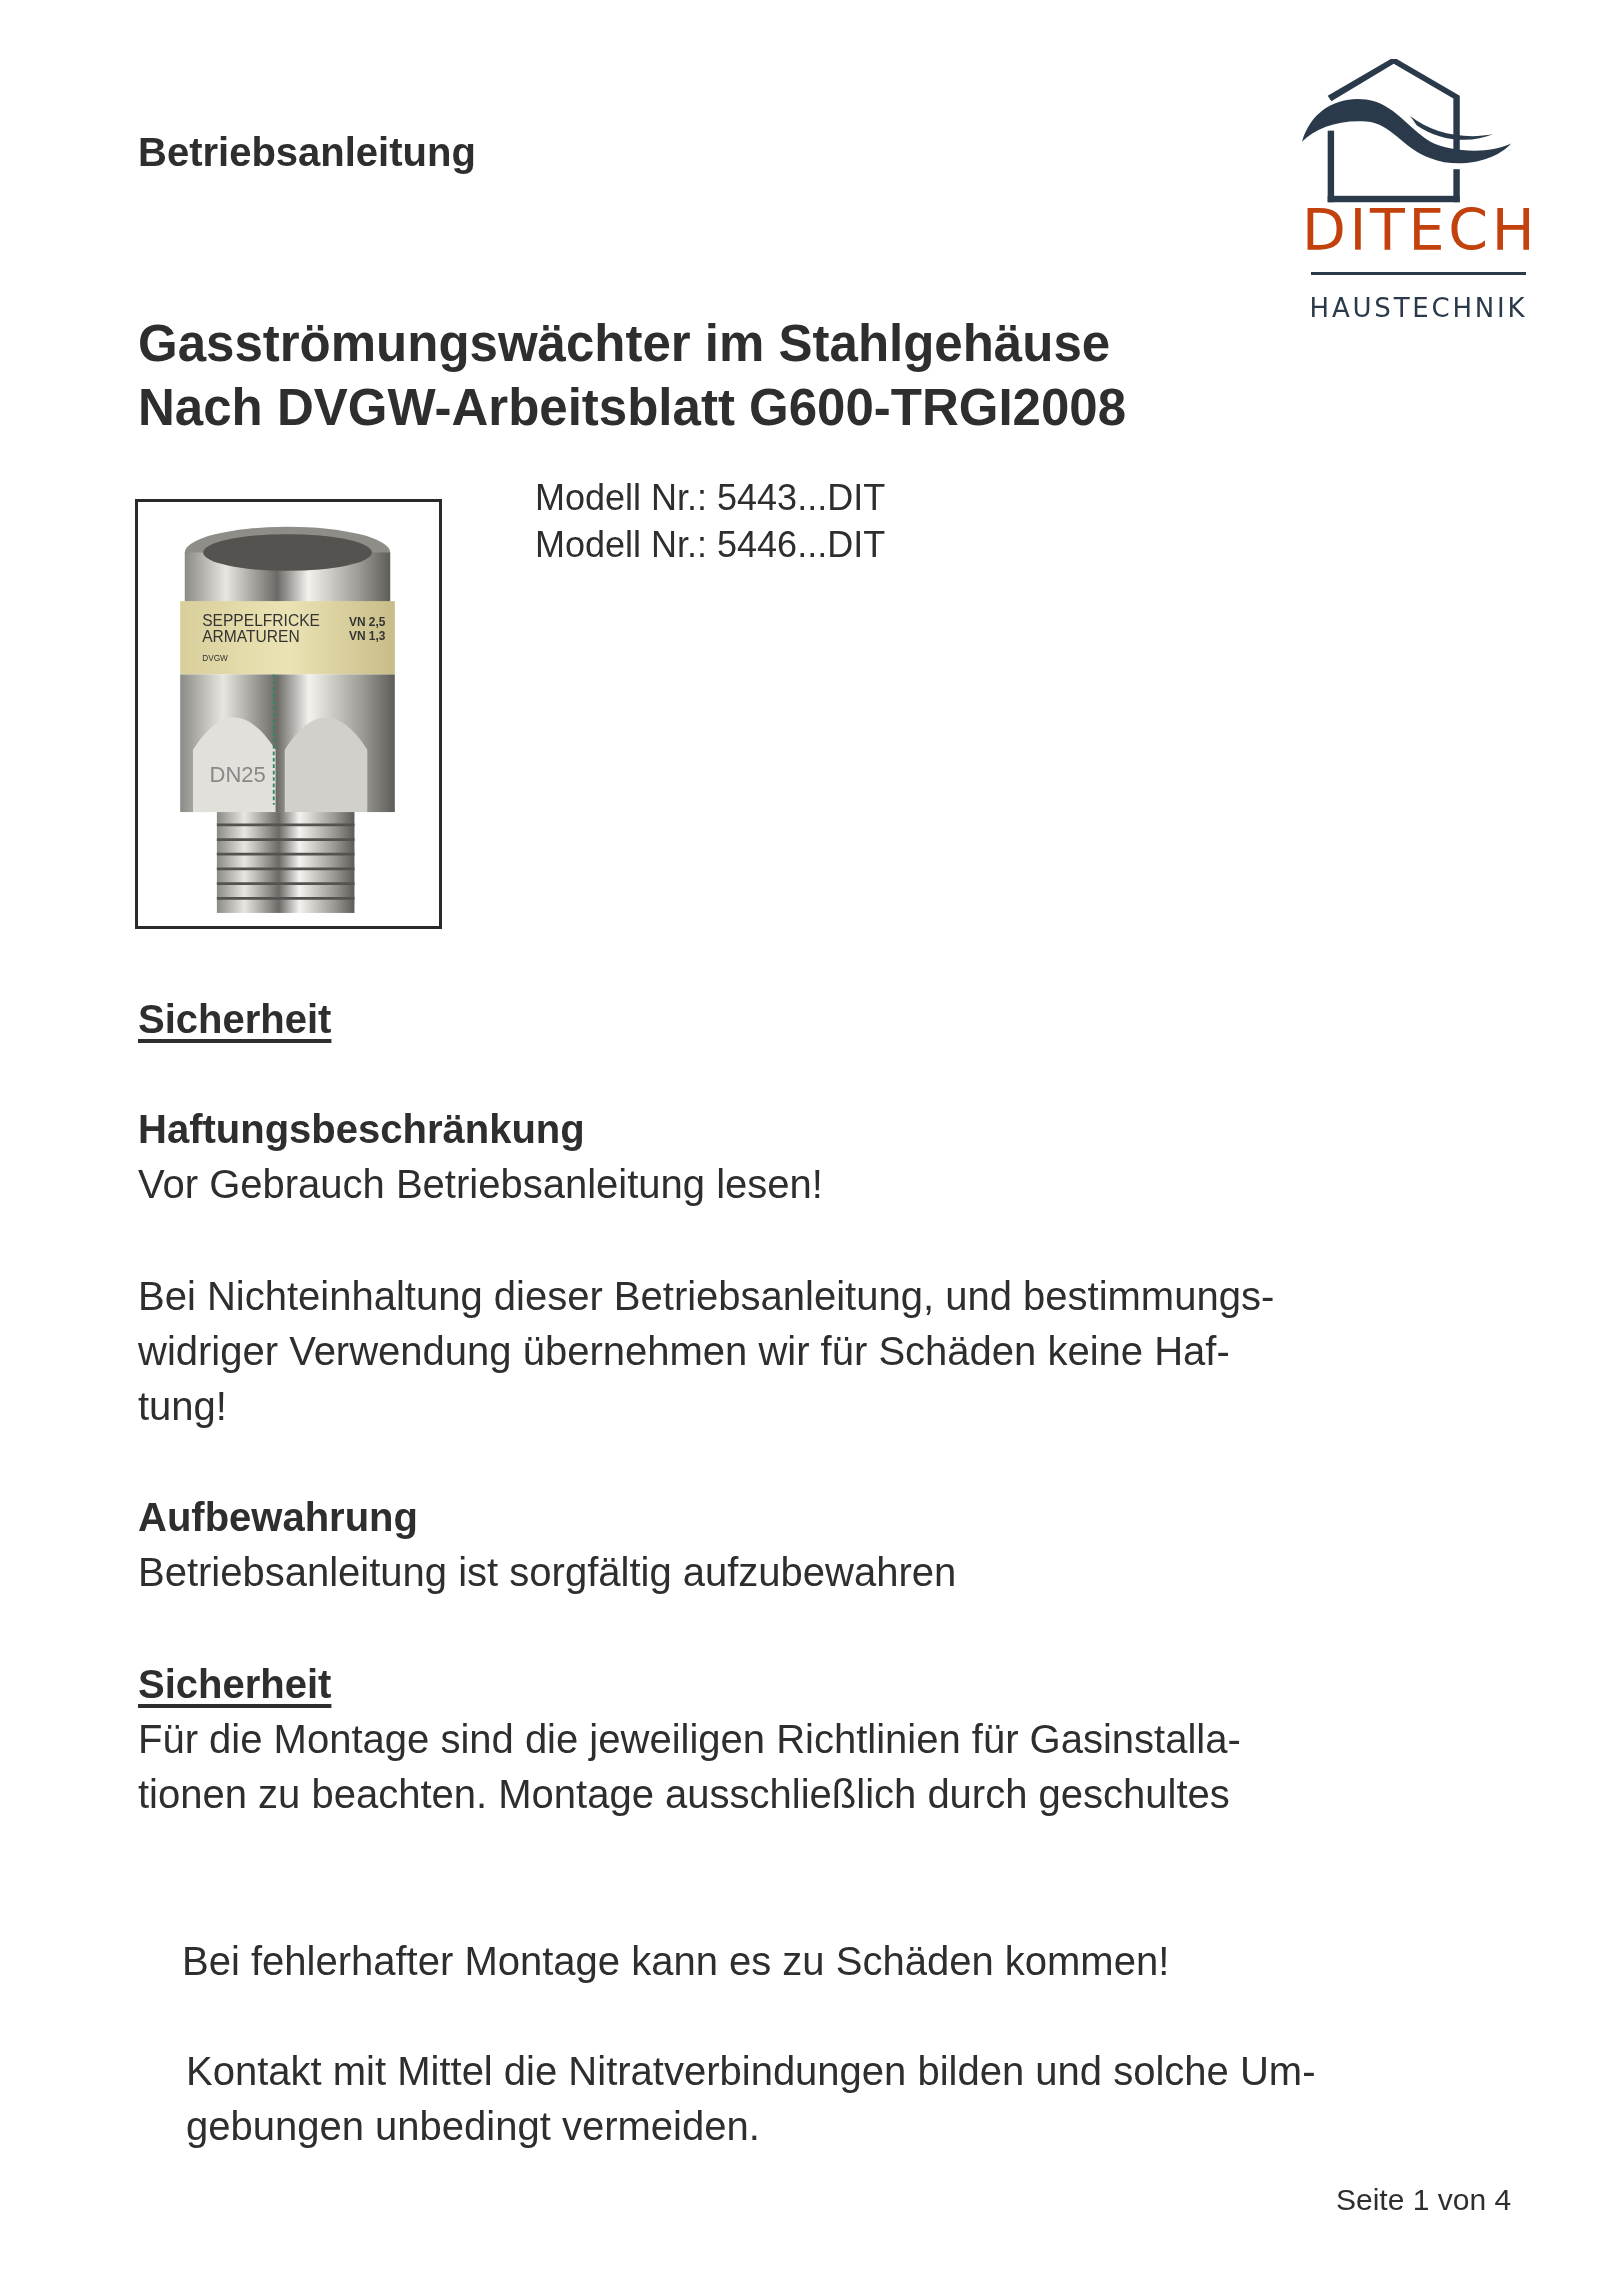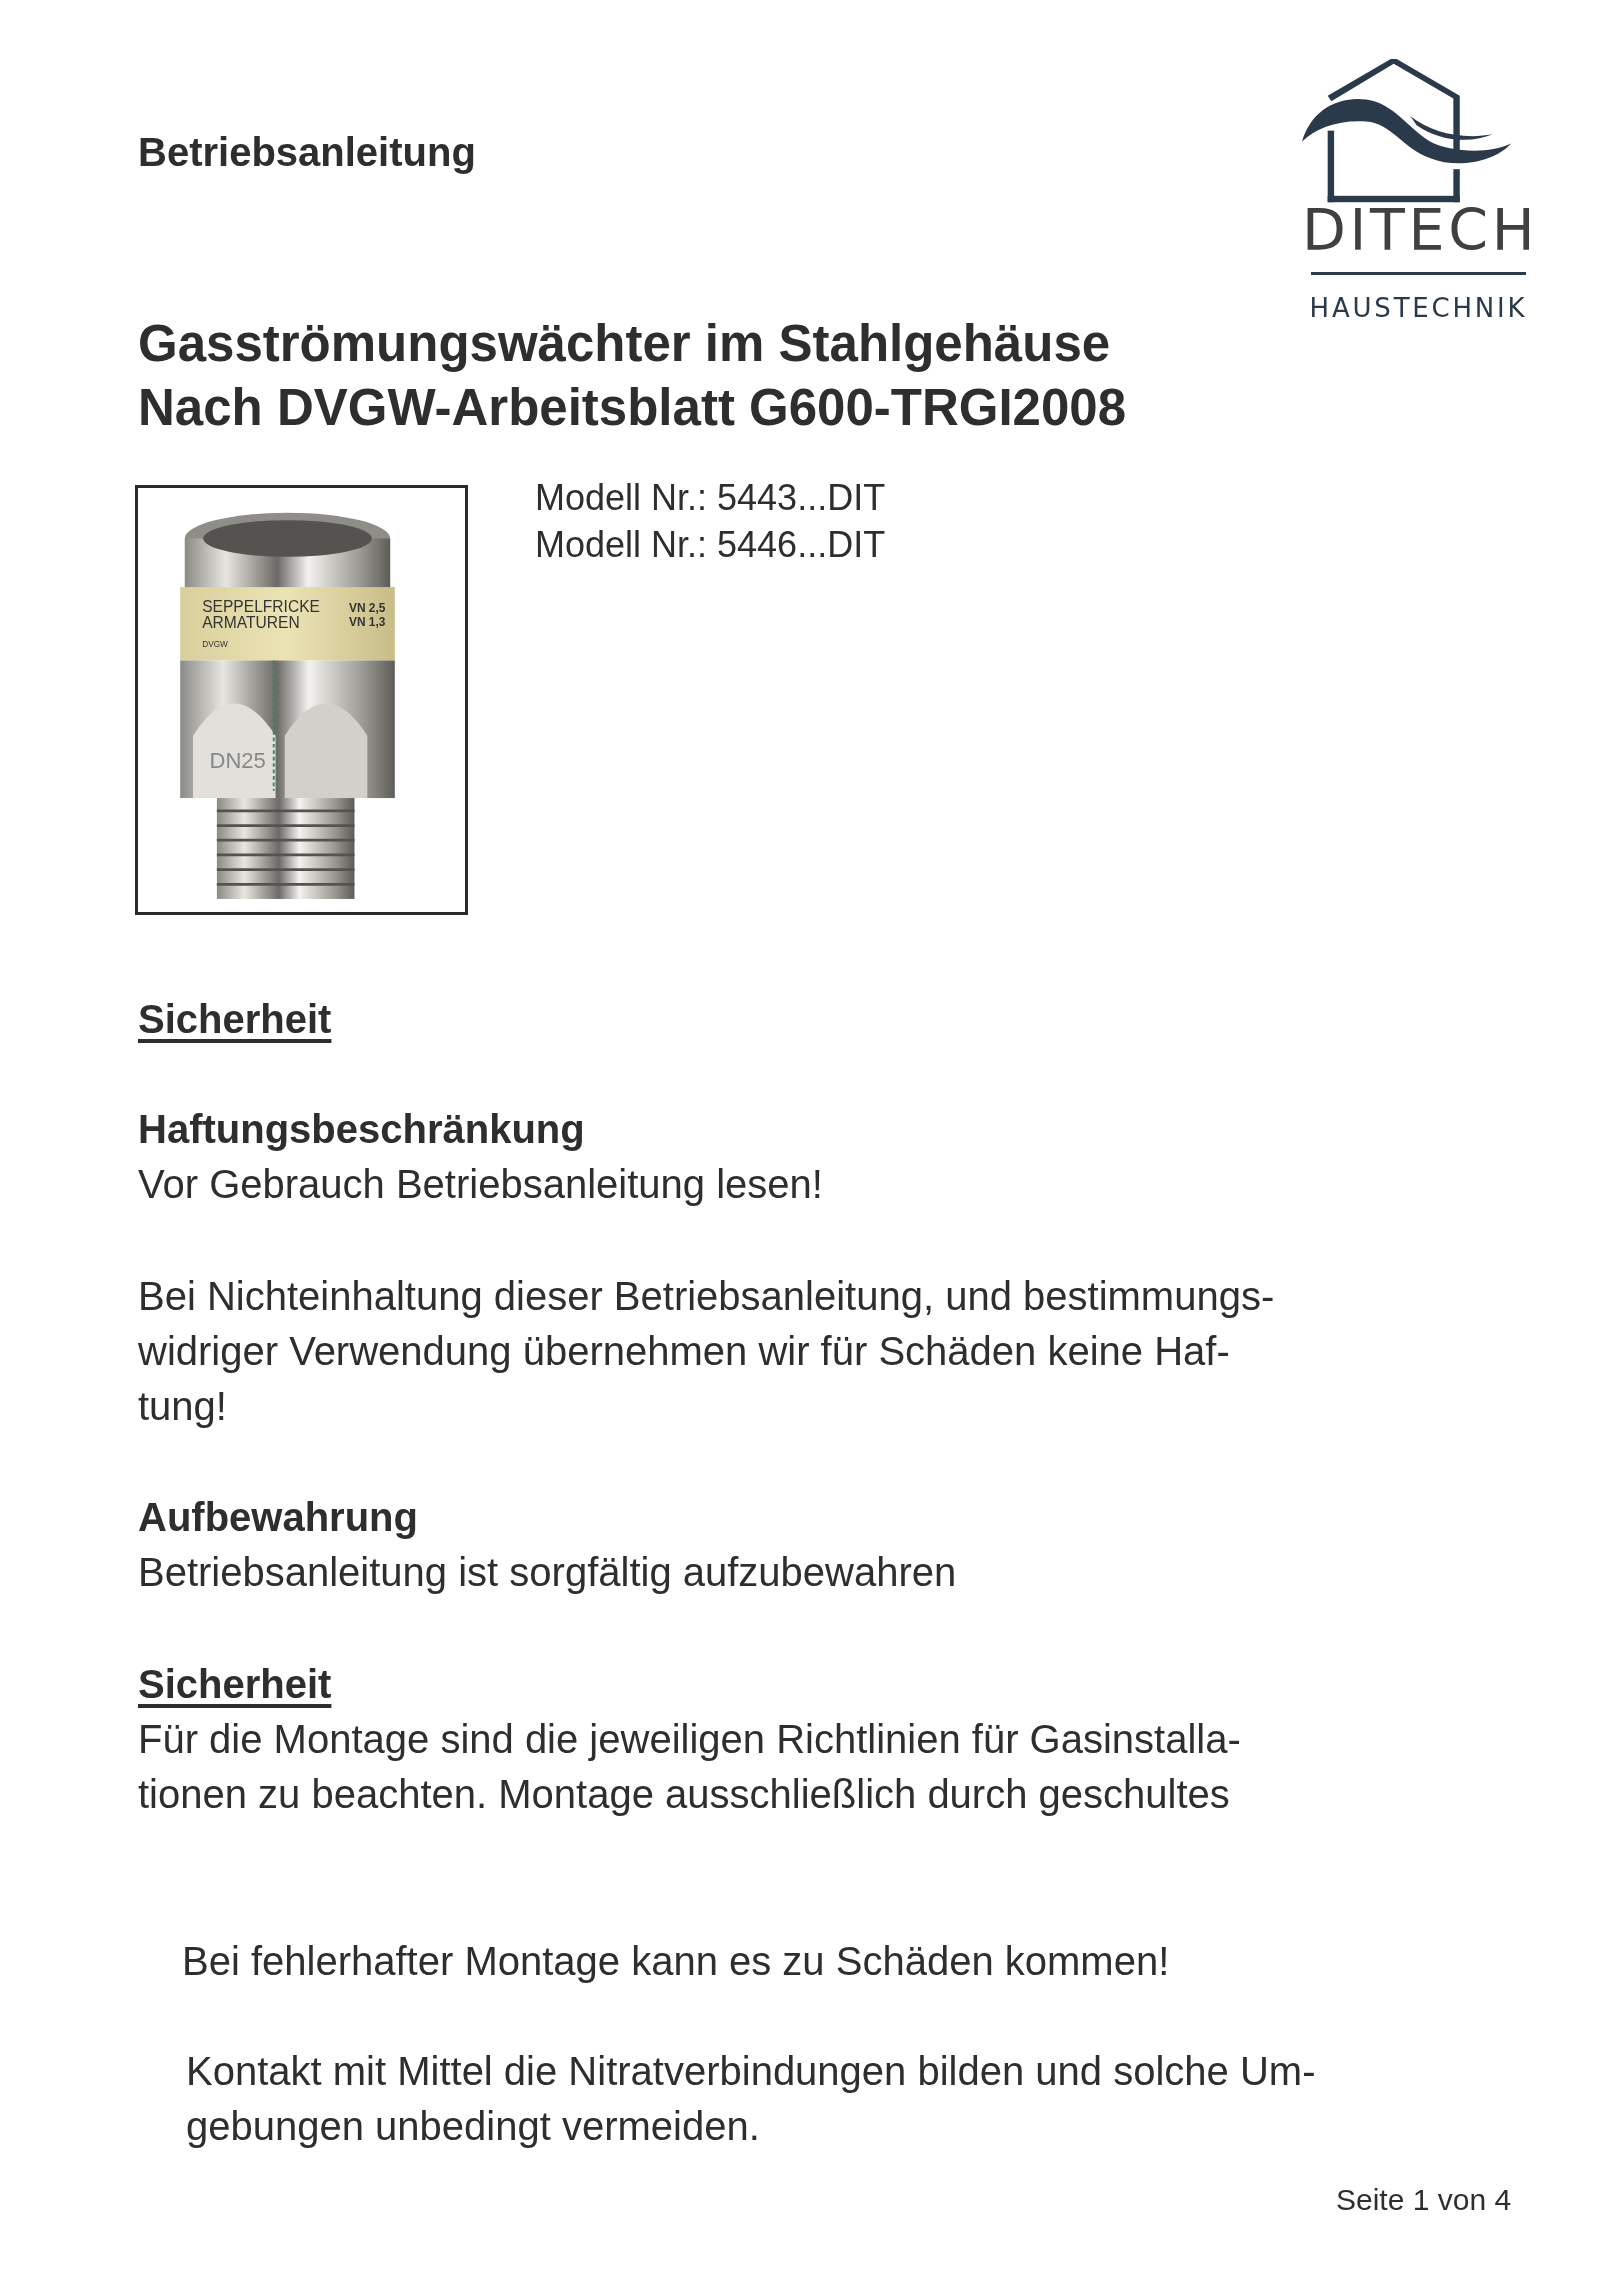--- a/index.html
+++ b/index.html
@@ -2,21 +2,21 @@
 <html style="font-size:14.7px"><head>
 <meta charset="utf-8">
 <style>
   html, body { margin: 0; padding: 0; background: #ffffff; }
   body { width: 1606px; height: 2286px; position: relative; overflow: hidden;
          font-family: "Liberation Sans", sans-serif; color: #2e2e2e; }
   .abs { position: absolute; }
   .doc-label { left: 138px; top: 130px; font-size: 40px; font-weight: bold; letter-spacing: 0px; }
   .title { left: 138px; top: 312px; font-size: 51px; font-weight: bold; line-height: 64px; }
   .model { left: 535px; top: 474px; font-size: 36px; line-height: 47px; text-align: center; }
-  .photo-frame { left: 135px; top: 485px; width: 333px; height: 430px; border: 3.7px solid #2a2a2a; box-sizing: border-box; background:#fff; overflow:hidden; }
+  .photo-frame { left: 135px; top: 499px; width: 307px; height: 430px; border: 3.7px solid #2a2a2a; box-sizing: border-box; background:#fff; overflow:hidden; }
   .section { left: 138px; font-size: 40px; line-height: 55px; }
   .h-under { font-weight: bold; text-decoration: underline; text-decoration-thickness: 3.7px; text-underline-offset: 5.5px; }
   .h-bold { font-weight: bold; }
   .body-text { font-size: 40px; line-height: 55px; width: 1322px; }
   .footer { left: 1336px; top: 2183px; font-size: 30px; }
   .logo { left: 1302px; top: 59px; width: 233px; height: 275px; }
 </style>
 </head>
 <body>
 
@@ -29,21 +29,21 @@
       <path d="M28 40 L100 -2 L172 40 L172 110 L165 110 L165 43 L100 5 L32 46 Z"></path>
       <rect x="28" y="78" width="7" height="78"></rect>
       <rect x="28" y="149" width="144" height="7"></rect>
       <rect x="165" y="120" width="7" height="36"></rect>
 
       <path d="M0 90 C10 55 40 40 70 44 C100 48 115 75 140 90 C160 100 200 105 228 92 C210 112 170 120 140 108 C110 98 98 70 70 68 C40 66 15 75 0 90 Z"></path>
 
       <path d="M118 62 C140 80 175 88 208 82 C185 92 150 90 125 72 Z"></path>
     </g>
   </svg>
-  <div style="position:absolute; left:0; top:138px; width:233px; text-align:center; font-family:'DejaVu Sans', sans-serif; font-size:57px; letter-spacing:3.7px; color:#404040;">DITECH</div>
+  <div style="position:absolute; left:0; top:138px; width:233px; text-align:center; font-family:'DejaVu Sans', sans-serif; font-size:57px; letter-spacing:3.7px; color:#c2410c;">DITECH</div>
   <div style="position:absolute; left:9.2px; top:213px; width:215px; height:2.8px; background:#2b3a4a;"></div>
   <div style="position:absolute; left:0; top:234px; width:233px; text-align:center; font-family:'DejaVu Sans', sans-serif; font-size:26px; letter-spacing:2.8px; color:#2b3a4a;">HAUSTECHNIK</div>
 </div>
 
 <div class="abs title">
   <div>Gasströmungswächter im Stahlgehäuse</div>
   <div>Nach DVGW-Arbeitsblatt G600-TRGI2008</div>
 </div>
 
 <div class="abs photo-frame">

